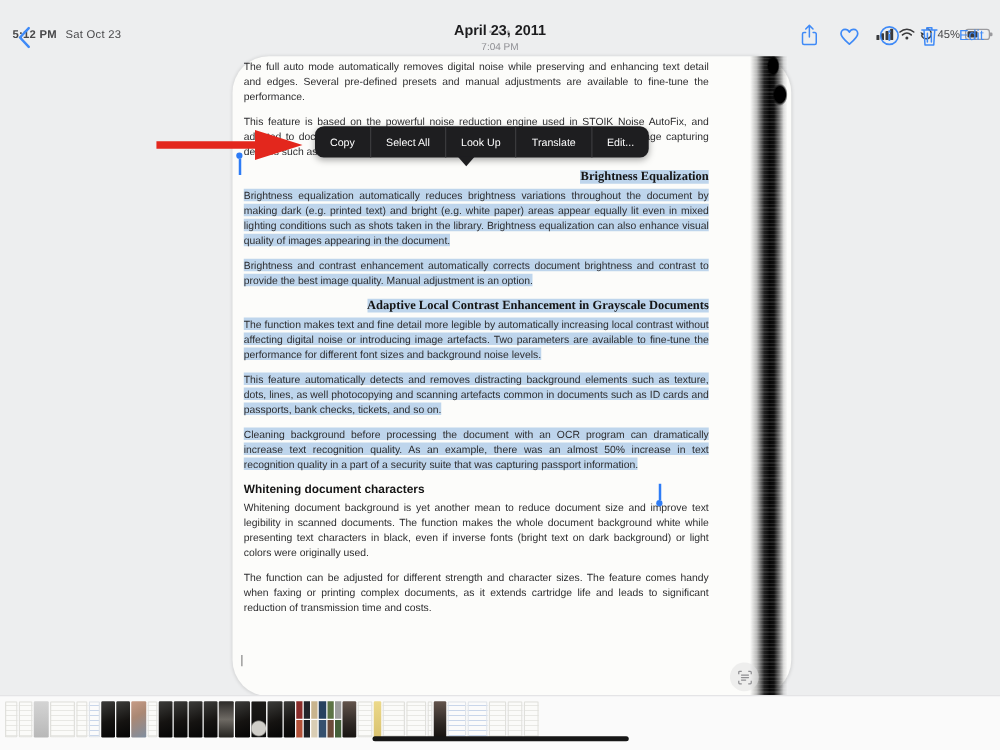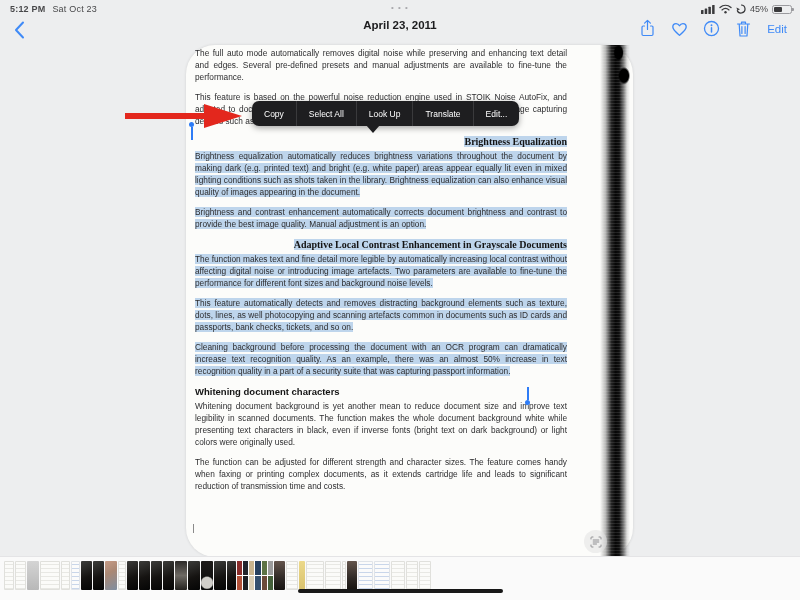--- a/index.html
+++ b/index.html
@@ -1,21 +1,21 @@
 <!DOCTYPE html>
 <html><head>
 <meta charset="utf-8">
 <style>
   * { margin:0; padding:0; box-sizing:border-box; }
   html,body { width:800px; height:600px; overflow:hidden; }
   body { font-family:"Liberation Sans", sans-serif; }
   .screen { position:relative; width:800px; height:600px; background:#edeeef; overflow:hidden; }
 
   
-  .statusbar { position:absolute; top:0; left:0; right:0; height:20px; }
+  .statusbar { position:absolute; top:18px; left:0; right:0; height:20px; }
   .sb-left { position:absolute; left:10px; top:4px; font-size:9px; color:#48484a; letter-spacing:.2px; }
   .sb-left b { font-weight:700; margin-right:7px; }
   .sb-dots { position:absolute; left:0; right:0; top:3px; text-align:center; font-size:8px; color:#a9a9ad; letter-spacing:1px; }
   .sb-right { position:absolute; right:8px; top:4px; display:flex; align-items:center; gap:4px; }
   .sb-right svg { display:block; }
   .sb-batt-pct { font-size:9px; color:#48484a; }
   .battery { position:relative; width:20px; height:9px; border:1px solid #9a9a9e; border-radius:2.5px; }
   .battery:after { content:""; position:absolute; right:-3px; top:2px; width:2px; height:3.5px; background:#9a9a9e; border-radius:0 1px 1px 0; }
   .battery .fill { position:absolute; left:1px; top:1px; bottom:1px; width:45%; background:#3a3a3c; border-radius:1px; }
 
@@ -113,20 +113,21 @@
     </div>
   </div>
 
   <div class="navbar">
     <div class="back-btn">
       <svg width="11" height="18" viewBox="0 0 11 18">
         <path d="M9 1.5 L2 9 L9 16.5" stroke="#3f8af7" stroke-width="2" fill="none" stroke-linecap="round" stroke-linejoin="round"></path>
       </svg>
     </div>
     <div class="nav-title">April 23, 2011</div>
+    <div class="nav-sub">7:04 PM</div>
     <div class="toolbar">
       <div class="tb-icon">
         <svg width="15" height="19" viewBox="0 0 15 19">
           <path d="M4.5 7 H3.2 C2.5 7 2 7.5 2 8.2 V15.3 C2 16 2.5 16.5 3.2 16.5 H11.8 C12.5 16.5 13 16 13 15.3 V8.2 C13 7.5 12.5 7 11.8 7 H10.5" stroke="#3f8af7" stroke-width="1.2" fill="none" stroke-linecap="round"></path>
           <path d="M7.5 1.6 V10.5 M4.6 4.2 L7.5 1.3 L10.4 4.2" stroke="#3f8af7" stroke-width="1.2" fill="none" stroke-linecap="round" stroke-linejoin="round"></path>
         </svg>
       </div>
       <div class="tb-icon">
         <svg width="17" height="16" viewBox="0 0 15 14">
           <path d="M7.5 12.5 C4 9.5 1.6 7.6 1.6 5.2 C1.6 3.5 2.9 2.2 4.5 2.2 C5.8 2.2 6.9 3 7.5 4.1 C8.1 3 9.2 2.2 10.5 2.2 C12.1 2.2 13.4 3.5 13.4 5.2 C13.4 7.6 11 9.5 7.5 12.5 Z" stroke="#3f8af7" stroke-width="1.2" fill="none" stroke-linejoin="round"></path>

